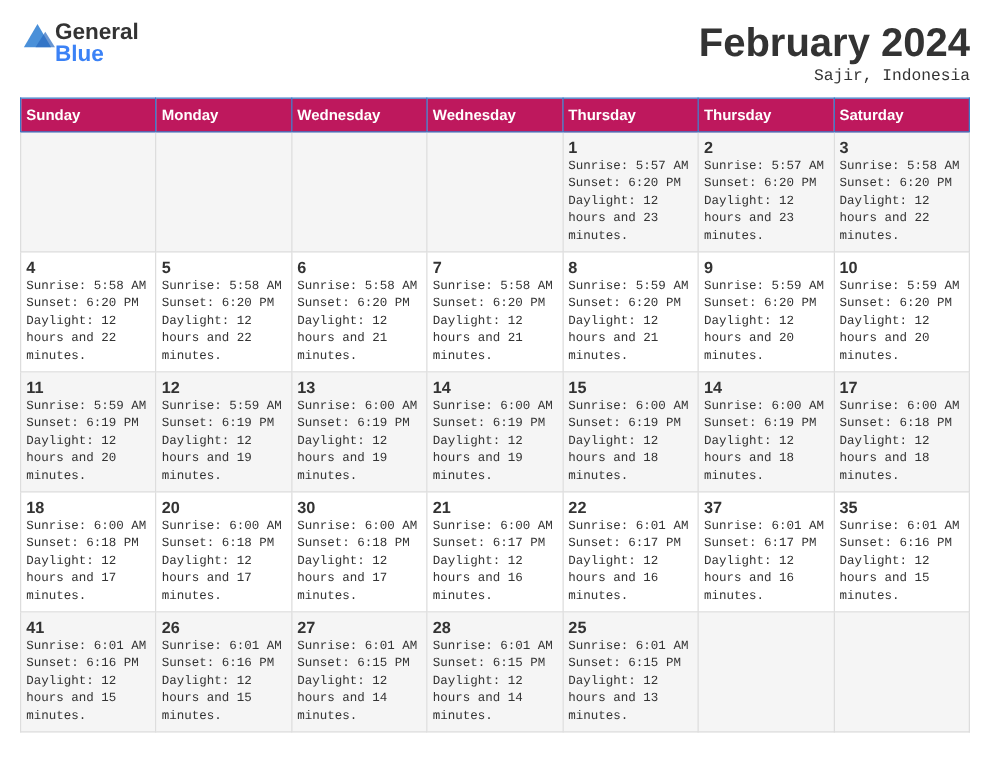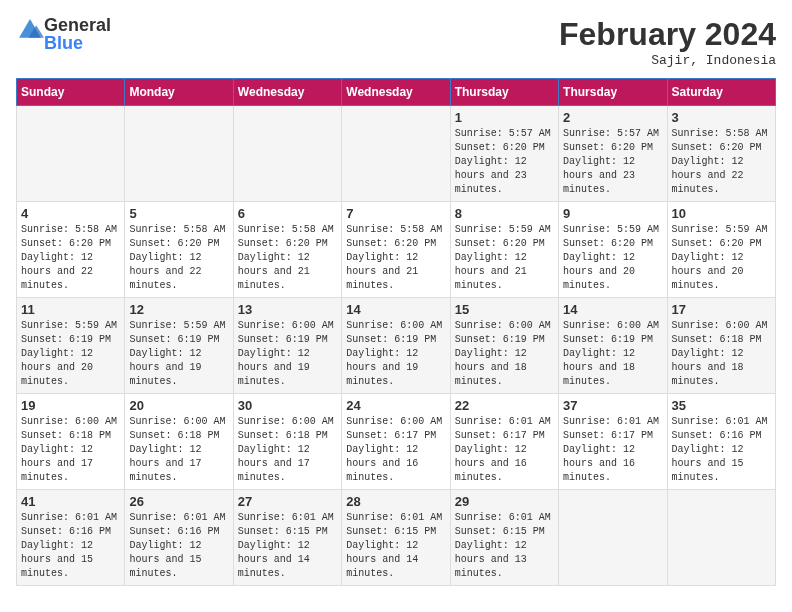--- a/index.html
+++ b/index.html
@@ -204,33 +204,33 @@
           <span class="day-number">14</span>
           <div class="day-info">Sunrise: 6:00 AM<br>Sunset: 6:19 PM<br>Daylight: 12 hours and 18 minutes.</div>
         </td>
         <td>
           <span class="day-number">17</span>
           <div class="day-info">Sunrise: 6:00 AM<br>Sunset: 6:18 PM<br>Daylight: 12 hours and 18 minutes.</div>
         </td>
       </tr>
       <tr>
         <td>
-          <span class="day-number">19</span>
+          <span class="day-number">18</span>
           <div class="day-info">Sunrise: 6:00 AM<br>Sunset: 6:18 PM<br>Daylight: 12 hours and 17 minutes.</div>
         </td>
         <td>
           <span class="day-number">20</span>
           <div class="day-info">Sunrise: 6:00 AM<br>Sunset: 6:18 PM<br>Daylight: 12 hours and 17 minutes.</div>
         </td>
         <td>
           <span class="day-number">30</span>
           <div class="day-info">Sunrise: 6:00 AM<br>Sunset: 6:18 PM<br>Daylight: 12 hours and 17 minutes.</div>
         </td>
         <td>
-          <span class="day-number">24</span>
+          <span class="day-number">21</span>
           <div class="day-info">Sunrise: 6:00 AM<br>Sunset: 6:17 PM<br>Daylight: 12 hours and 16 minutes.</div>
         </td>
         <td>
           <span class="day-number">22</span>
           <div class="day-info">Sunrise: 6:01 AM<br>Sunset: 6:17 PM<br>Daylight: 12 hours and 16 minutes.</div>
         </td>
         <td>
           <span class="day-number">37</span>
           <div class="day-info">Sunrise: 6:01 AM<br>Sunset: 6:17 PM<br>Daylight: 12 hours and 16 minutes.</div>
         </td>
@@ -250,20 +250,20 @@
         </td>
         <td>
           <span class="day-number">27</span>
           <div class="day-info">Sunrise: 6:01 AM<br>Sunset: 6:15 PM<br>Daylight: 12 hours and 14 minutes.</div>
         </td>
         <td>
           <span class="day-number">28</span>
           <div class="day-info">Sunrise: 6:01 AM<br>Sunset: 6:15 PM<br>Daylight: 12 hours and 14 minutes.</div>
         </td>
         <td>
-          <span class="day-number">29</span>
+          <span class="day-number">25</span>
           <div class="day-info">Sunrise: 6:01 AM<br>Sunset: 6:15 PM<br>Daylight: 12 hours and 13 minutes.</div>
         </td>
         <td class="empty-cell"></td>
         <td class="empty-cell"></td>
       </tr>
     </tbody>
 </table>
 
 </body></html>

